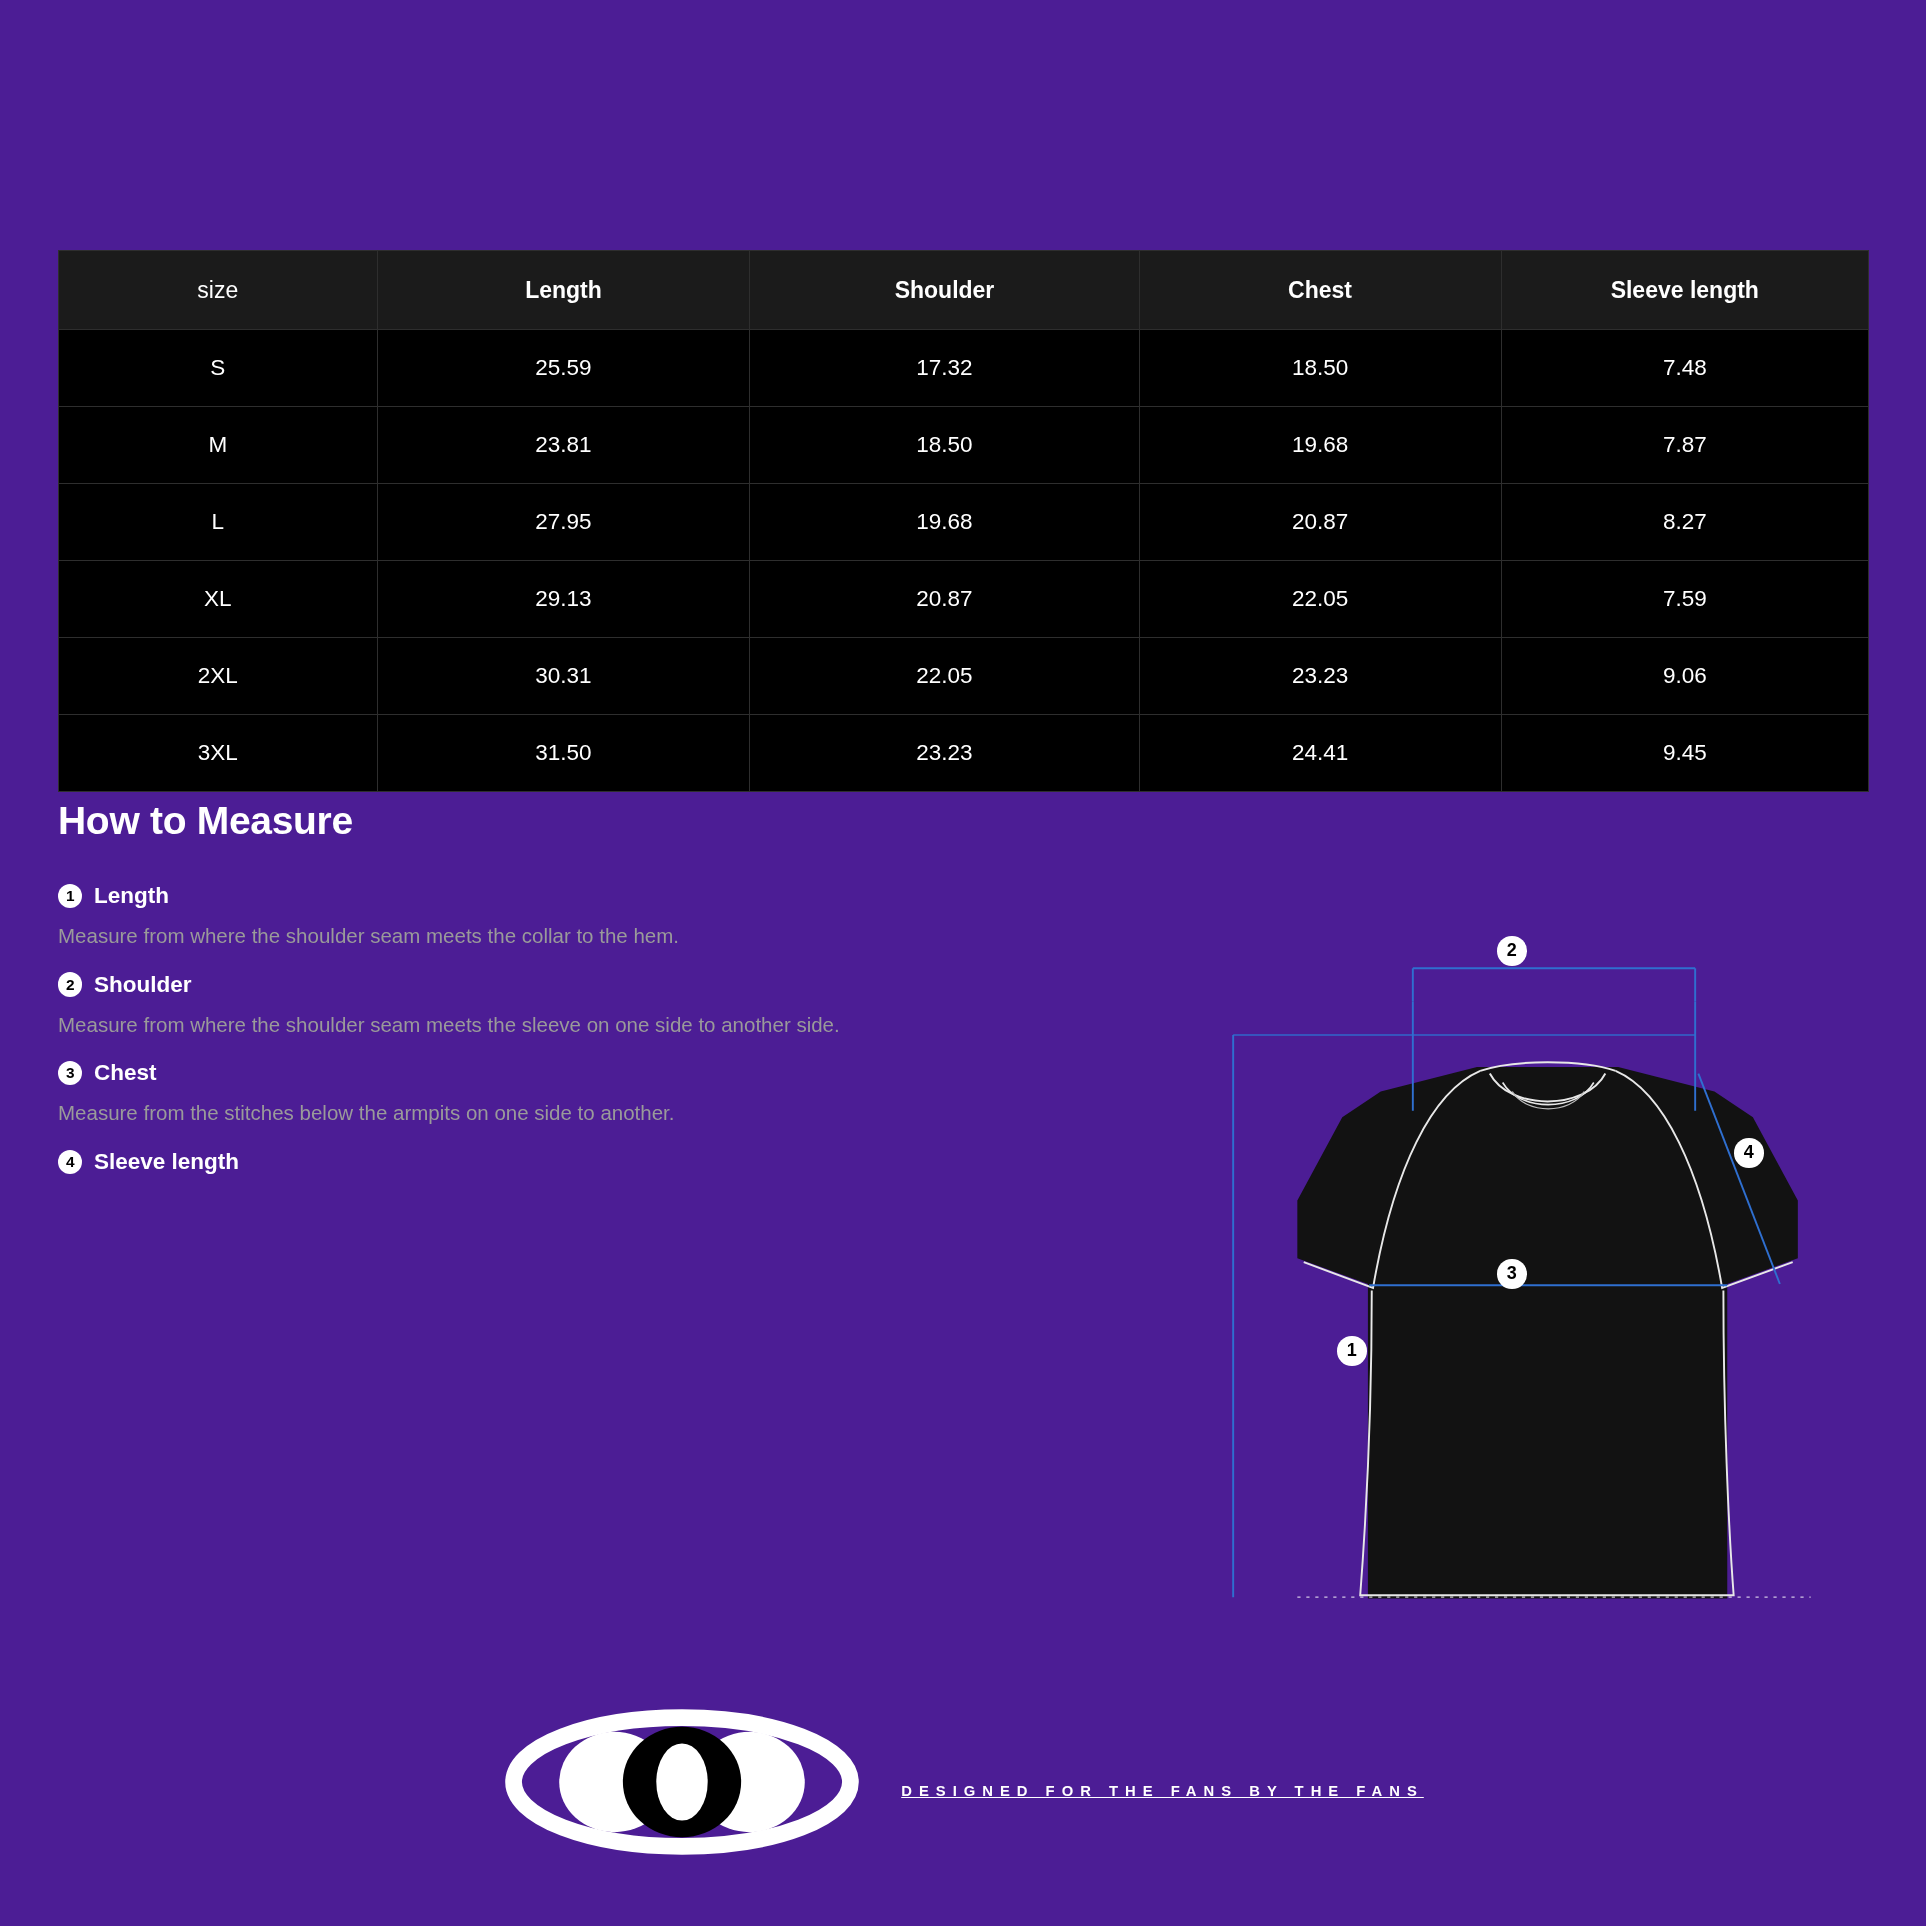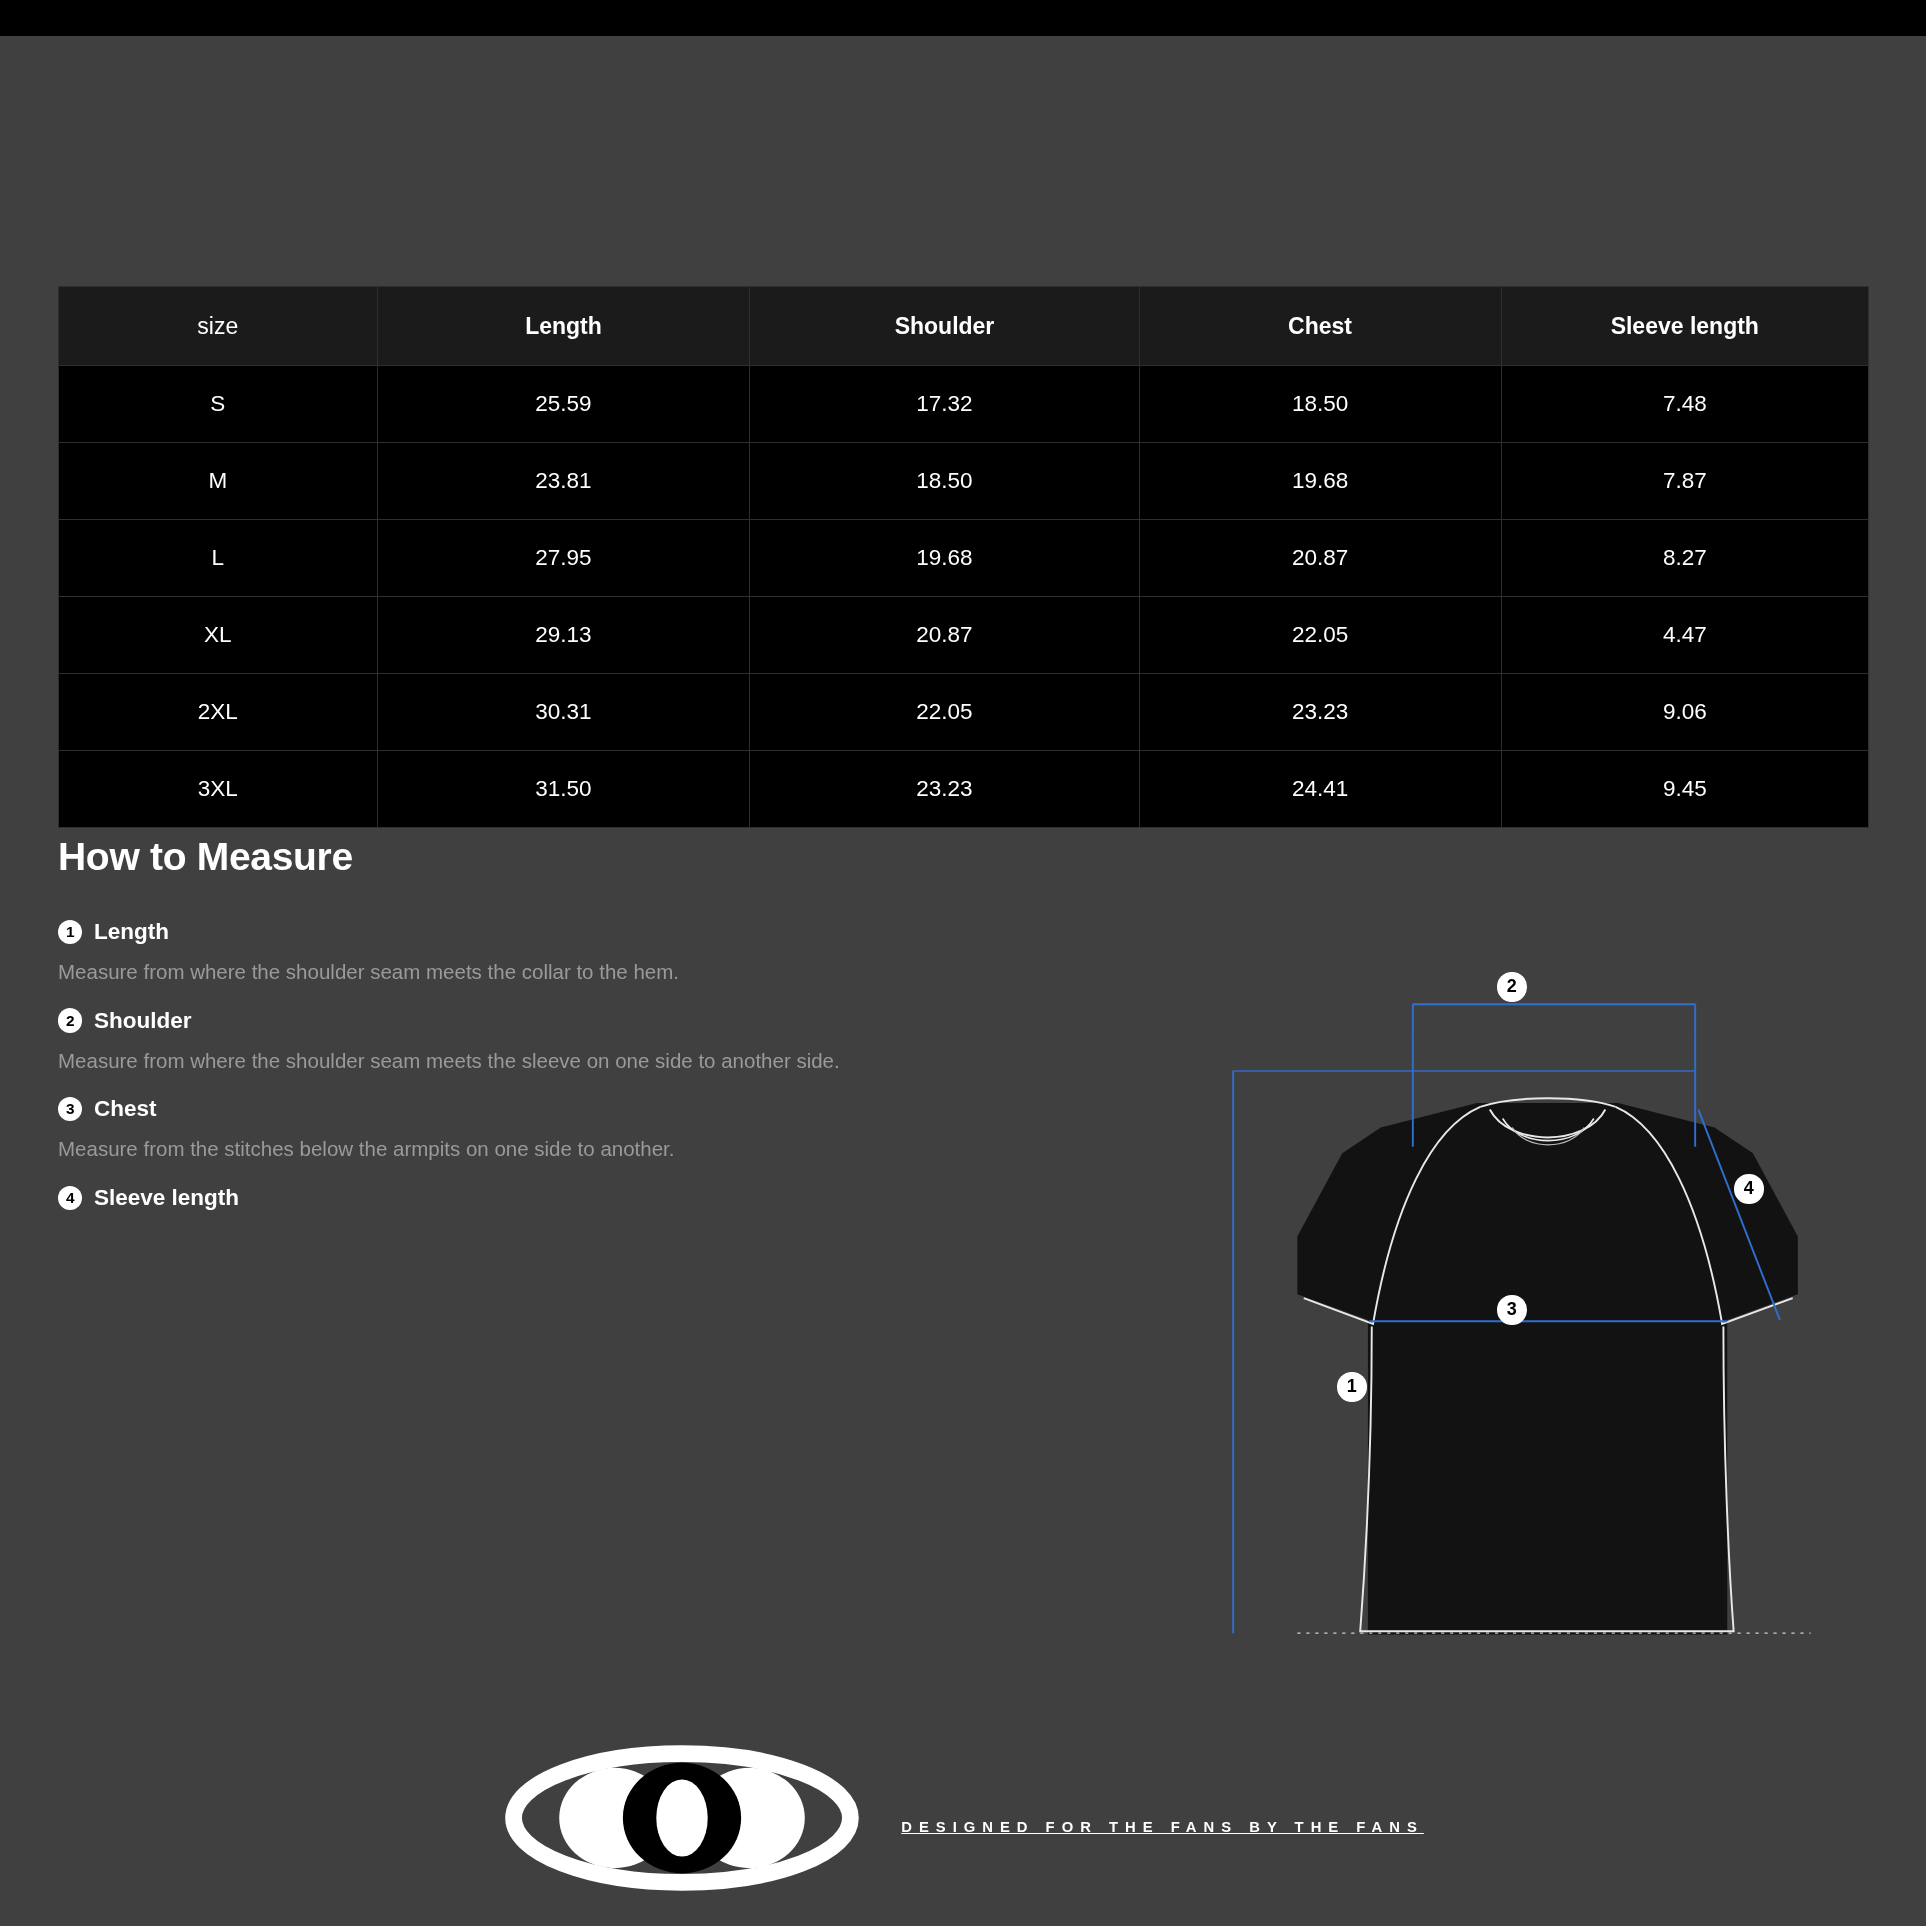--- a/index.html
+++ b/index.html
@@ -12,22 +12,21 @@
     height: 1926px;
     font-family: "Liberation Sans", sans-serif;
     color: #ffffff;
     overflow: hidden;
     position: relative;
   }
 
   .page {
     position: absolute;
     inset: 0;
-    background: #404040;
-    margin-top: 36px;
+    background: #4c1d95;
   }
 
   
   .table-wrap {
     position: absolute;
     left: 58px;
     top: 250px;
     width: 1811px;
   }
   table.size-table {
@@ -209,21 +208,21 @@
           <td>27.95</td>
           <td>19.68</td>
           <td>20.87</td>
           <td>8.27</td>
         </tr>
         <tr>
           <td>XL</td>
           <td>29.13</td>
           <td>20.87</td>
           <td>22.05</td>
-          <td>4.47</td>
+          <td>7.59</td>
         </tr>
         <tr>
           <td>2XL</td>
           <td>30.31</td>
           <td>22.05</td>
           <td>23.23</td>
           <td>9.06</td>
         </tr>
         <tr>
           <td>3XL</td>

